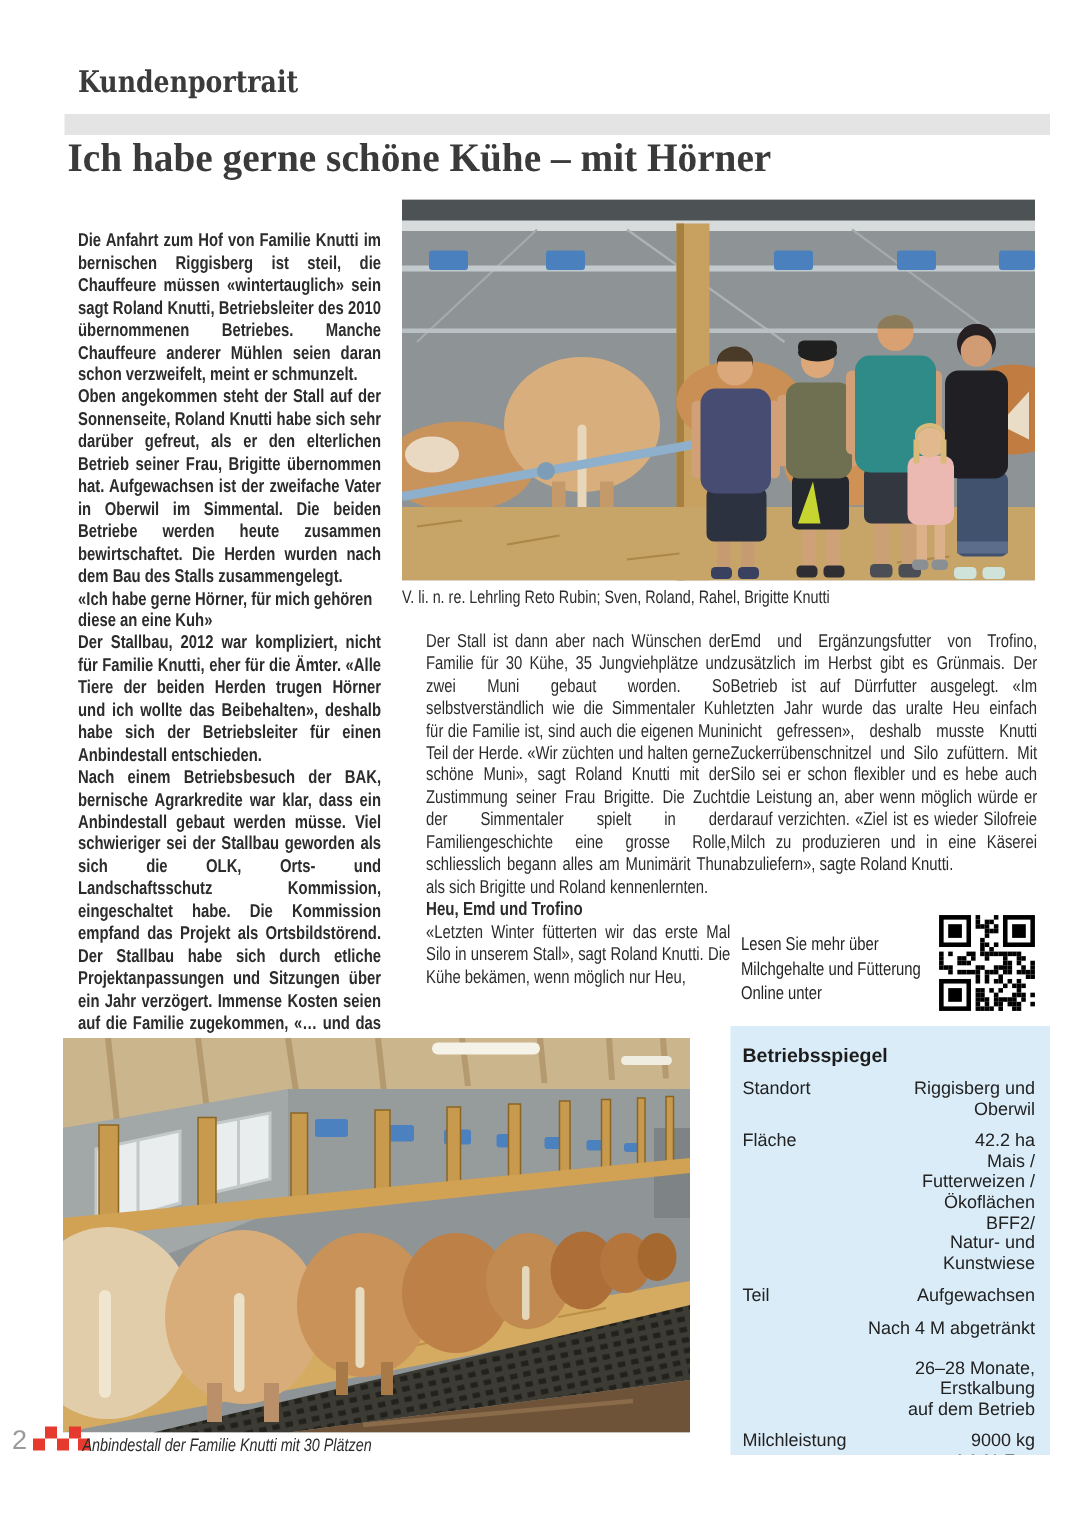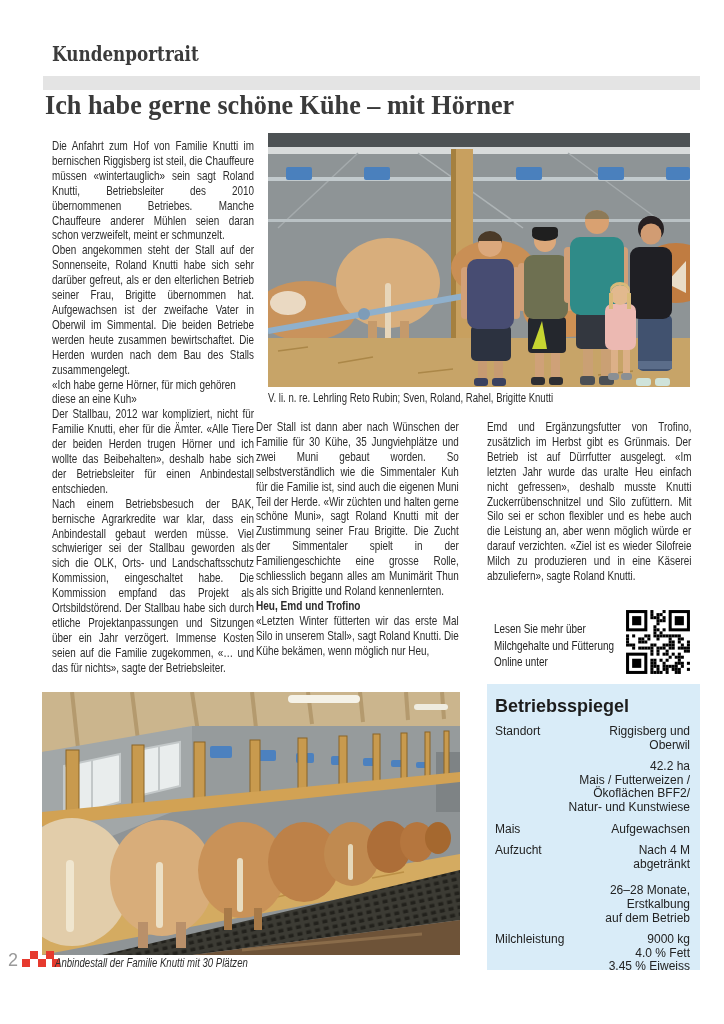--- a/index.html
+++ b/index.html
@@ -31,21 +31,21 @@
   .caption .condense{width:560px;}
 
   
   .qr{position:absolute;left:623px;top:607px;width:70px;height:70px;}
   .qrnote{position:absolute;left:494px;top:621px;}
   .qrnote .condense{width:190px;font-size:12.4px;line-height:16.6px;white-space:pre-line;color:#242424;}
 
   
   .bsbox{position:absolute;left:487px;top:684px;width:213px;height:286px;
          background:#d9ecf8;box-sizing:border-box;padding:12px 10px 0 8px;overflow:hidden;}
-  .bstitle{font-weight:700;font-size:18px;color:#1c1c1c;margin:0 0 4px 0;}
+  .bstitle{font-weight:700;font-size:13px;color:#1c1c1c;margin:0 0 4px 0;}
   .bsrow{display:flex;margin-top:8px;font-size:12px;line-height:13.6px;color:#222;gap:24px;}
   .bslabel{flex:none;width:78px;}
   .bsvalue{flex:1;white-space:pre-line;text-align:right;}
   .bsvalue2{white-space:pre-line;margin-top:13px;}
 
   
   .pagenum{position:absolute;left:8px;top:950px;font-size:18px;color:#9a9a9a;}
   .logo{position:absolute;left:22px;top:951px;width:38px;height:16px;}
   .logo i{position:absolute;width:8px;height:8px;background:#e63a2e;display:block;}
   .bottomcaption{position:absolute;left:55px;top:956px;font-style:italic;}
@@ -53,21 +53,21 @@
 </style>
 </head>
 <body>
 
 <div class="page">
 
   <div class="kicker">Kundenportrait</div>
   <div class="graybar"></div>
   <div class="title">Ich habe gerne schöne Kühe – mit Hörner</div>
 
-  <div class="colwrap col1" style="left:52px;top:139px;">
+  <div class="colwrap col1" style="left:52px;top:153px;font-weight:bold;">
     <div class="condense bodytext">
       <p>Die Anfahrt zum Hof von Familie Knutti im bernischen Riggisberg ist steil, die Chauffeure müssen «wintertauglich» sein sagt Roland Knutti, Betriebsleiter des 2010 übernommenen Betriebes. Manche Chauffeure anderer Mühlen seien daran schon verzweifelt, meint er schmunzelt.</p>
       <p>Oben angekommen steht der Stall auf der Sonnenseite, Roland Knutti habe sich sehr darüber gefreut, als er den elterlichen Betrieb seiner Frau, Brigitte übernommen hat. Aufgewachsen ist der zweifache Vater in Oberwil im Simmental. Die beiden Betriebe werden heute zusammen bewirtschaftet. Die Herden wurden nach dem Bau des Stalls zusammengelegt.</p>
       <p style="text-align:left;">«Ich habe gerne Hörner, für mich gehören diese an eine Kuh»</p>
       <p>Der Stallbau, 2012 war kompliziert, nicht für Familie Knutti, eher für die Ämter. «Alle Tiere der beiden Herden trugen Hörner und ich wollte das Beibehalten», deshalb habe sich der Betriebsleiter für einen Anbindestall entschieden.</p>
       <p>Nach einem Betriebsbesuch der BAK, bernische Agrarkredite war klar, dass ein Anbindestall gebaut werden müsse. Viel schwieriger sei der Stallbau geworden als sich die OLK, Orts- und Landschaftsschutz Kommission, eingeschaltet habe. Die Kommission empfand das Projekt als Ortsbildstörend. Der Stallbau habe sich durch etliche Projektanpassungen und Sitzungen über ein Jahr verzögert. Immense Kosten seien auf die Familie zugekommen, «… und das für nichts», sagte der Betriebsleiter.</p>
     </div>
   </div>
 
   <svg class="photo" style="left:268px;top:133px;" width="422" height="254" viewBox="0 0 422 254" aria-label="family photo">
@@ -172,21 +172,21 @@
       <path d="M342,162 a10,10 0 0 1 20,0 l0,-5 a10,8 0 0 0 -20,0 z" fill="#d9ba79"></path>
       <rect x="341" y="160" width="4" height="16" fill="#d9ba79"></rect>
         <rect x="359" y="160" width="4" height="16" fill="#d9ba79"></rect>
     </g>
   </svg>
 
   <div class="caption" style="left:268px;top:391px;">
     <div class="condense">V. li. n. re. Lehrling Reto Rubin; Sven, Roland, Rahel, Brigitte Knutti</div>
   </div>
 
-  <div class="colwrap col2" style="left:256px;top:420px;">
+  <div class="colwrap col2" style="left:284px;top:420px;">
     <div class="condense bodytext">
       <p>Der Stall ist dann aber nach Wünschen der Familie für 30 Kühe, 35 Jungviehplätze und zwei Muni gebaut worden. So selbstverständlich wie die Simmentaler Kuh für die Familie ist, sind auch die eigenen Muni Teil der Herde. «Wir züchten und halten gerne schöne Muni», sagt Roland Knutti mit der Zustimmung seiner Frau Brigitte. Die Zucht der Simmentaler spielt in der Familiengeschichte eine grosse Rolle, schliesslich begann alles am Munimärit Thun als sich Brigitte und Roland kennenlernten.</p>
       <p class="subhead">Heu, Emd und Trofino</p>
       <p>«Letzten Winter fütterten wir das erste Mal Silo in unserem Stall», sagt Roland Knutti. Die Kühe bekämen, wenn möglich nur Heu,</p>
     </div>
   </div>
 
   <div class="colwrap col3" style="left:487px;top:420px;">
     <div class="condense bodytext">
       <p>Emd und Ergänzungsfutter von Trofino, zusätzlich im Herbst gibt es Grünmais. Der Betrieb ist auf Dürrfutter ausgelegt. «Im letzten Jahr wurde das uralte Heu einfach nicht gefressen», deshalb musste Knutti Zuckerrübenschnitzel und Silo zufüttern. Mit Silo sei er schon flexibler und es hebe auch die Leistung an, aber wenn möglich würde er darauf verzichten. «Ziel ist es wieder Silofreie Milch zu produzieren und in eine Käserei abzuliefern», sagte Roland Knutti.</p>
@@ -336,31 +336,31 @@
 Online unter</div>
   </div>
 
   <div class="bsbox">
     <div class="bstitle">Betriebsspiegel</div>
     <div class="bsrow">
       <div class="bslabel">Standort</div>
       <div class="bsvalue">Riggisberg und Oberwil</div>
     </div>
     <div class="bsrow">
+      <div class="bslabel">Fläche</div>
       <div class="bsvalue">42.2 ha
 Mais / Futterweizen /
 Ökoflächen BFF2/
 Natur- und Kunstwiese</div>
     </div>
     <div class="bsrow">
-      <div class="bslabel">Mais</div>
+      <div class="bslabel">Teil</div>
       <div class="bsvalue">Aufgewachsen</div>
     </div>
     <div class="bsrow">
-      <div class="bslabel">Aufzucht</div>
       <div class="bsvalue"><span>Nach 4 M abgetränkt</span><div class="bsvalue2">26–28 Monate,
 Erstkalbung
 auf dem Betrieb</div></div>
     </div>
     <div class="bsrow">
       <div class="bslabel">Milchleistung</div>
       <div class="bsvalue">9000 kg
 4.0 % Fett
 3.45 % Eiweiss</div>
     </div>

